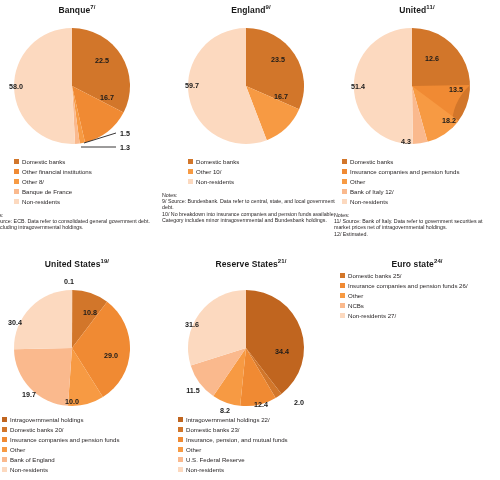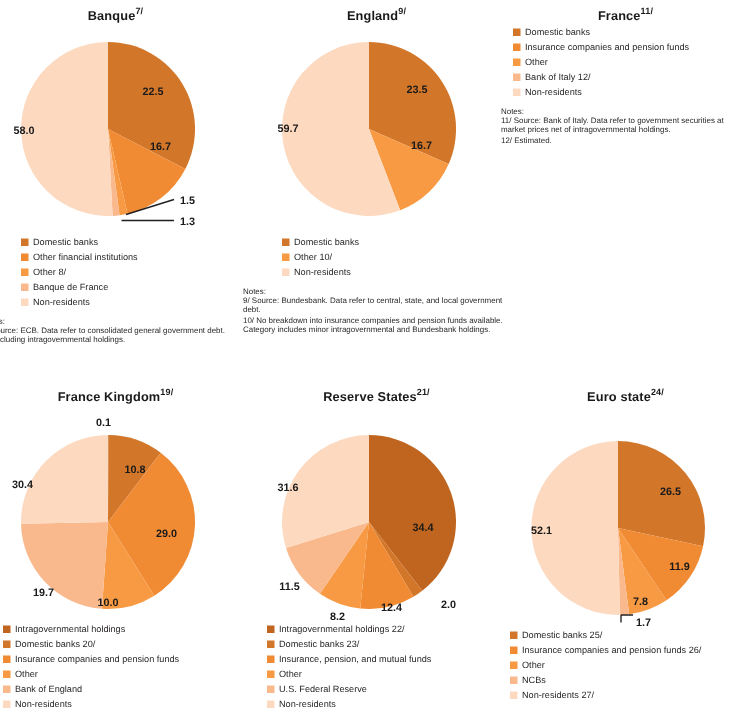--- a/index.html
+++ b/index.html
@@ -185,21 +185,38 @@
   </div>
   <div class="notes">
     <span class="notes-head">Notes:</span>
     <span class="note-line">9/ Source: Bundesbank. Data refer to central, state, and local government debt.</span>
     <span class="note-line">10/ No breakdown into insurance companies and pension funds available. Category includes minor intragovernmental and Bundesbank holdings.</span>
   </div>
 </div>
 
 <div class="panel" id="panel-italy">
   <div class="panel-title">
-    <span>France</span><sup>11/</sup>
+    <span>United</span><sup>11/</sup>
+  </div>
+  <div class="chart-area">
+    <svg width="166" height="140" viewBox="0 0 166 140">
+      <g transform="translate(78,70)">
+        <path d="M 0 0 L 0 -58 A 58 58 0 0 1 39.80 42.19 Z" fill="#d2762a"></path>
+        <path d="M 0 0 L 39.80 42.19 A 58 58 0 0 1 57.99 -1.09 Z" fill="#f08a33" transform="rotate(0)"></path>
+        <path d="M 0 0 L 0 -58 A 58 58 0 0 1 46.49 34.69 Z" fill="#f08a33" style="display:none"></path>
+        <path d="M 0 0 L 46.49 34.69 A 58 58 0 0 1 15.58 55.87 Z" fill="#f79a43"></path>
+        <path d="M 0 0 L 15.58 55.87 A 58 58 0 0 1 0.91 57.99 Z" fill="#fab98d"></path>
+        <path d="M 0 0 L 0.91 57.99 A 58 58 0 1 1 0 -58 Z" fill="#fcd9bf"></path>
+      </g>
+      <text class="slice-label" x="98" y="45" text-anchor="middle">12.6</text>
+      <text class="slice-label" x="122" y="76" text-anchor="middle">13.5</text>
+      <text class="slice-label" x="115" y="107" text-anchor="middle">18.2</text>
+      <text class="slice-label" x="72" y="128" text-anchor="middle">4.3</text>
+      <text class="slice-label" x="24" y="73" text-anchor="middle">51.4</text>
+    </svg>
   </div>
   <div class="legend wide">
     <div class="legend-item">
       <span class="swatch" style="background:#d2762a"></span>
       <span class="legend-label">Domestic banks</span>
     </div>
     <div class="legend-item">
       <span class="swatch" style="background:#f08a33"></span>
       <span class="legend-label">Insurance companies and pension funds</span>
     </div>
@@ -218,21 +235,21 @@
   </div>
   <div class="notes">
     <span class="notes-head">Notes:</span>
     <span class="note-line">11/ Source: Bank of Italy. Data refer to government securities at market prices net of intragovernmental holdings.</span>
     <span class="note-line">12/ Estimated.</span>
   </div>
 </div>
 
 <div class="panel" id="panel-uk">
   <div class="panel-title">
-    <span>France Kingdom</span><sup>19/</sup>
+    <span>United States</span><sup>19/</sup>
   </div>
   <div class="chart-area">
     <svg width="166" height="144" viewBox="0 0 166 144">
       <g transform="translate(78,78)">
         <path d="M 0 0 L 0 -58 A 58 58 0 0 1 0.36 -58.00 Z" fill="#c0651f"></path>
         <path d="M 0 0 L 0.36 -58.00 A 58 58 0 0 1 35.15 -46.15 Z" fill="#d2762a"></path>
         <path d="M 0 0 L 35.15 -46.15 A 58 58 0 0 1 30.87 49.12 Z" fill="#f08a33"></path>
         <path d="M 0 0 L 30.87 49.12 A 58 58 0 0 1 -4.01 57.86 Z" fill="#f79a43"></path>
         <path d="M 0 0 L -4.01 57.86 A 58 58 0 0 1 -57.99 1.13 Z" fill="#fab98d"></path>
         <path d="M 0 0 L -57.99 1.13 A 58 58 0 0 1 0 -58 Z" fill="#fcd9bf"></path>
@@ -320,37 +337,20 @@
       <span class="swatch" style="background:#fcd9bf"></span>
       <span class="legend-label">Non-residents</span>
     </div>
   </div>
 </div>
 
 <div class="panel" id="panel-euro">
   <div class="panel-title">
     <span>Euro state</span><sup>24/</sup>
   </div>
-  <div class="chart-area">
-    <svg width="166" height="148" viewBox="0 0 166 148">
-      <g transform="translate(78,82)">
-        <path d="M 0 0 L 0 -58 A 58 58 0 0 1 56.72 12.11 Z" fill="#d2762a"></path>
-        <path d="M 0 0 L 56.72 12.11 A 58 58 0 0 1 32.31 48.17 Z" fill="#f08a33"></path>
-        <path d="M 0 0 L 32.31 48.17 A 58 58 0 0 1 7.45 57.52 Z" fill="#f79a43"></path>
-        <path d="M 0 0 L 7.45 57.52 A 58 58 0 0 1 1.28 57.99 Z" fill="#fab98d"></path>
-        <path d="M 0 0 L 1.28 57.99 A 58 58 0 1 1 0 -58 Z" fill="#fcd9bf"></path>
-      </g>
-      <text class="slice-label" x="113" y="60" text-anchor="middle">26.5</text>
-      <text class="slice-label" x="119" y="110" text-anchor="middle">11.9</text>
-      <text class="slice-label" x="93" y="133" text-anchor="middle">7.8</text>
-      <path class="leader" d="M 80 140 L 88 140 M 80 140 L 80 145"></path>
-      <text class="slice-label" x="90" y="147" text-anchor="start">1.7</text>
-      <text class="slice-label" x="27" y="86" text-anchor="middle">52.1</text>
-    </svg>
-  </div>
   <div class="legend" style="padding-left:6px">
     <div class="legend-item">
       <span class="swatch" style="background:#d2762a"></span>
       <span class="legend-label">Domestic banks 25/</span>
     </div>
     <div class="legend-item">
       <span class="swatch" style="background:#f08a33"></span>
       <span class="legend-label">Insurance companies and pension funds 26/</span>
     </div>
     <div class="legend-item">

